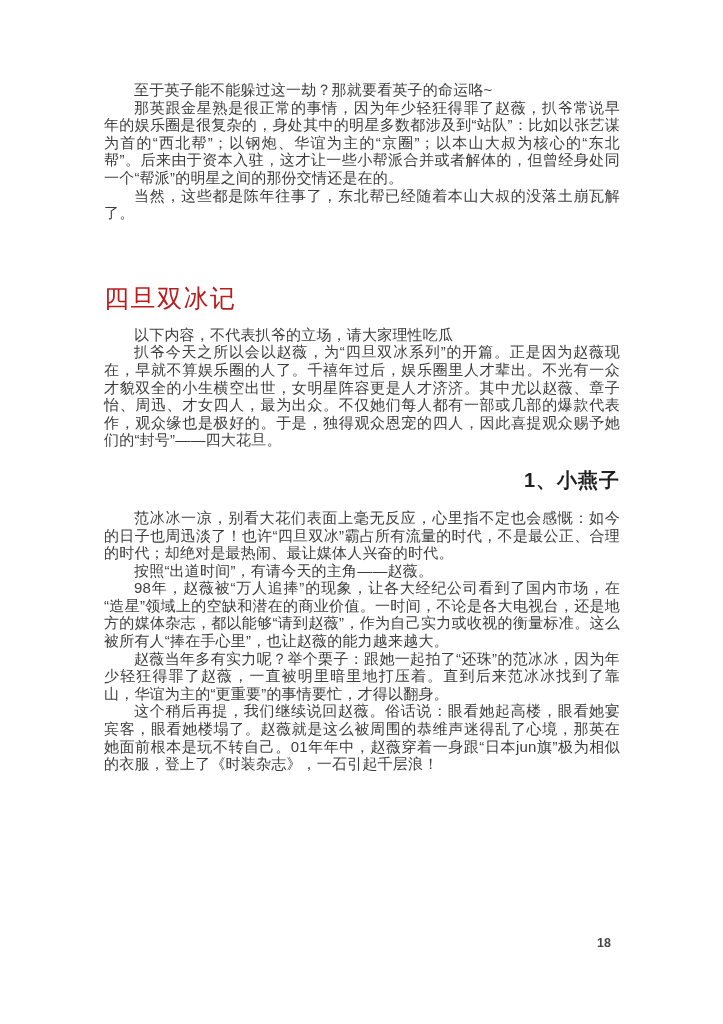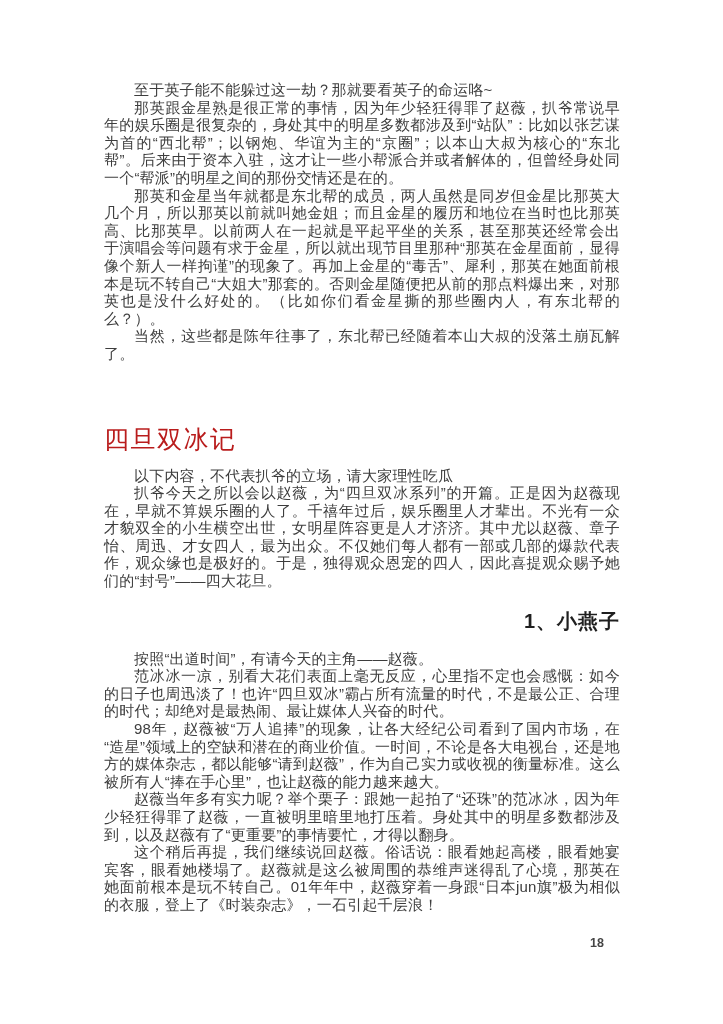--- a/index.html
+++ b/index.html
@@ -46,47 +46,46 @@
     font-size: 20px;
     line-height: 24px;
     font-weight: bold;
     color: #1f1f1f;
     text-align: right;
     letter-spacing: 1px;
   }
   .page-number {
     position: absolute;
     top: 936px;
-    right: 119px;
+    right: 112px;
     font-size: 12.5px;
     line-height: 15px;
     color: #454545;
     font-weight: bold;
   }
 </style>
 </head>
 <body>
 
 <div class="page">
   <div class="content">
 
     <p class="para">至于英子能不能躲过这一劫？那就要看英子的命运咯~</p>
     <p class="para">那英跟金星熟是很正常的事情，因为年少轻狂得罪了赵薇，扒爷常说早年的娱乐圈是很复杂的，身处其中的明星多数都涉及到“站队”：比如以张艺谋为首的“西北帮”；以钢炮、华谊为主的“京圈”；以本山大叔为核心的“东北帮”。后来由于资本入驻，这才让一些小帮派合并或者解体的，但曾经身处同一个“帮派”的明星之间的那份交情还是在的。</p>
-    <p class="para">那英和金星当年就都是东北帮的成员，两人虽然是同岁但金星比那英大几个月，所以那英以前就叫她金姐；而且金星的履历和地位在当时也比那英高、比那英早。以前两人在一起就是平起平坐的关系，甚至那英还经常会出于演唱会等问题有求于金星，所以就出现节目里那种“那英在金星面前，显得像个新人一样拘谨”的现象了。再加上金星的“毒舌”、犀利，那英在她面前根本是玩不转自己“大姐大”那套的。否则金星随便把从前的那点料爆出来，对那英也是没什么好处的。（比如你们看金星撕的那些圈内人，有东北帮的么？）。</p>
     <p class="para">当然，这些都是陈年往事了，东北帮已经随着本山大叔的没落土崩瓦解了。</p>
 
     <h1 class="chapter-title">四旦双冰记</h1>
 
     <p class="para">以下内容，不代表扒爷的立场，请大家理性吃瓜</p>
     <p class="para">扒爷今天之所以会以赵薇，为“四旦双冰系列”的开篇。正是因为赵薇现在，早就不算娱乐圈的人了。千禧年过后，娱乐圈里人才辈出。不光有一众才貌双全的小生横空出世，女明星阵容更是人才济济。其中尤以赵薇、章子怡、周迅、才女四人，最为出众。不仅她们每人都有一部或几部的爆款代表作，观众缘也是极好的。于是，独得观众恩宠的四人，因此喜提观众赐予她们的“封号”——四大花旦。</p>
 
     <h2 class="sub-title">1、小燕子</h2>
 
+    <p class="para">范冰冰一凉，别看大花们表面上毫无反应，心里指不定也会感慨：如今的日子也周迅淡了！也许“四旦双冰”霸占所有流量的时代，不是最公正、合理的时代；却绝对是最热闹、最让媒体人兴奋的时代。</p>
     <p class="para">按照“出道时间”，有请今天的主角——赵薇。</p>
-    <p class="para">范冰冰一凉，别看大花们表面上毫无反应，心里指不定也会感慨：如今的日子也周迅淡了！也许“四旦双冰”霸占所有流量的时代，不是最公正、合理的时代；却绝对是最热闹、最让媒体人兴奋的时代。</p>
     <p class="para">98年，赵薇被“万人追捧”的现象，让各大经纪公司看到了国内市场，在“造星”领域上的空缺和潜在的商业价值。一时间，不论是各大电视台，还是地方的媒体杂志，都以能够“请到赵薇”，作为自己实力或收视的衡量标准。这么被所有人“捧在手心里”，也让赵薇的能力越来越大。</p>
-    <p class="para">赵薇当年多有实力呢？举个栗子：跟她一起拍了“还珠”的范冰冰，因为年少轻狂得罪了赵薇，一直被明里暗里地打压着。身处其中的明星多数都涉及到，以及赵薇有了“更重要”的事情要忙，才得以翻身。</p>
+    <p class="para">赵薇当年多有实力呢？举个栗子：跟她一起拍了“还珠”的范冰冰，因为年少轻狂得罪了赵薇，一直被明里暗里地打压着。直到后来范冰冰找到了靠山，华谊为主的“更重要”的事情要忙，才得以翻身。</p>
     <p class="para">这个稍后再提，我们继续说回赵薇。俗话说：眼看她起高楼，眼看她宴宾客，眼看她楼塌了。赵薇就是这么被周围的恭维声迷得乱了心境，那英在她面前根本是玩不转自己。01年年中，赵薇穿着一身跟“日本jun旗”极为相似的衣服，登上了《时装杂志》，一石引起千层浪！</p>
 
   </div>
 
   <div class="page-number">18</div>
 </div>
 
 </body></html>

